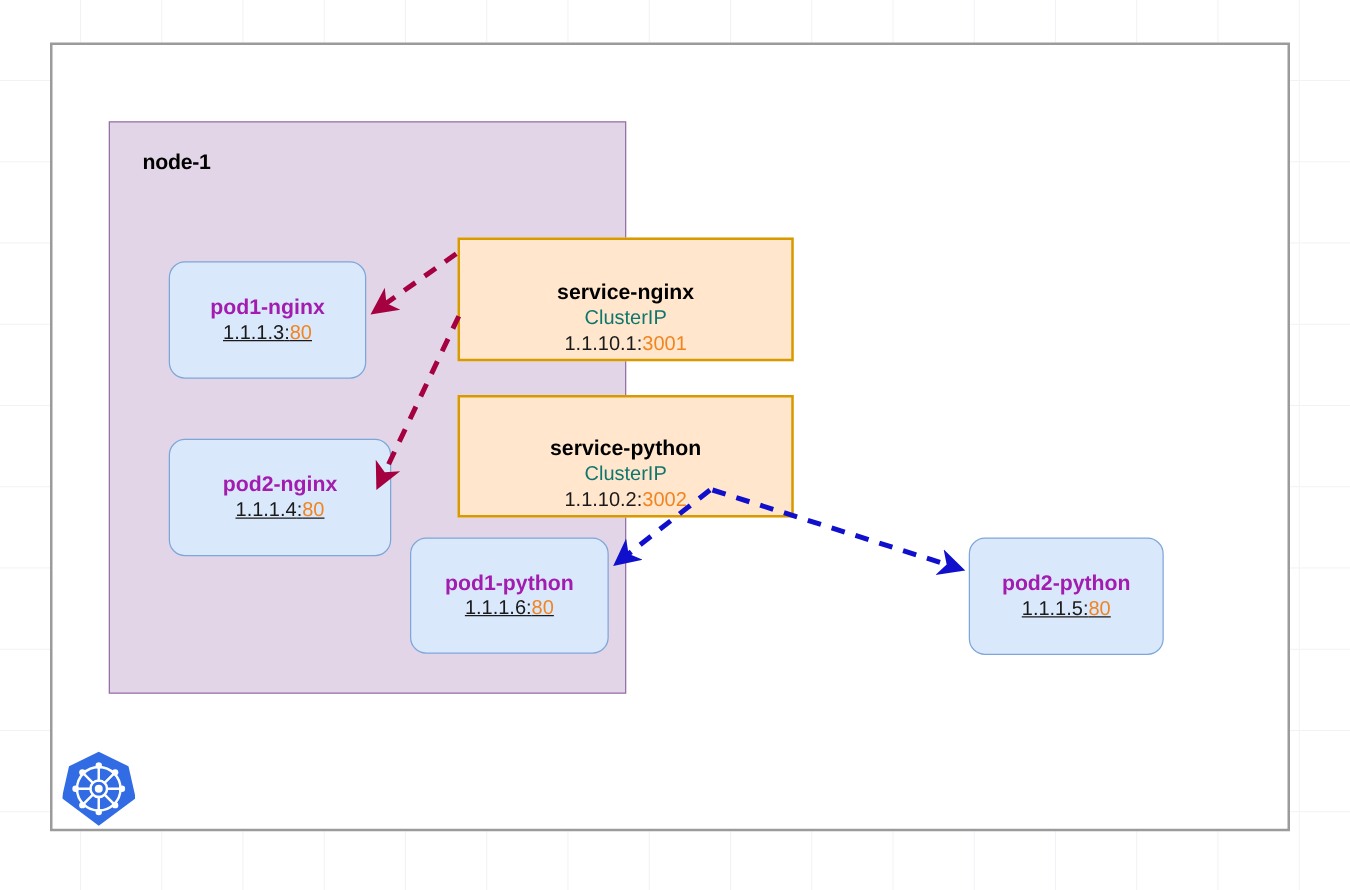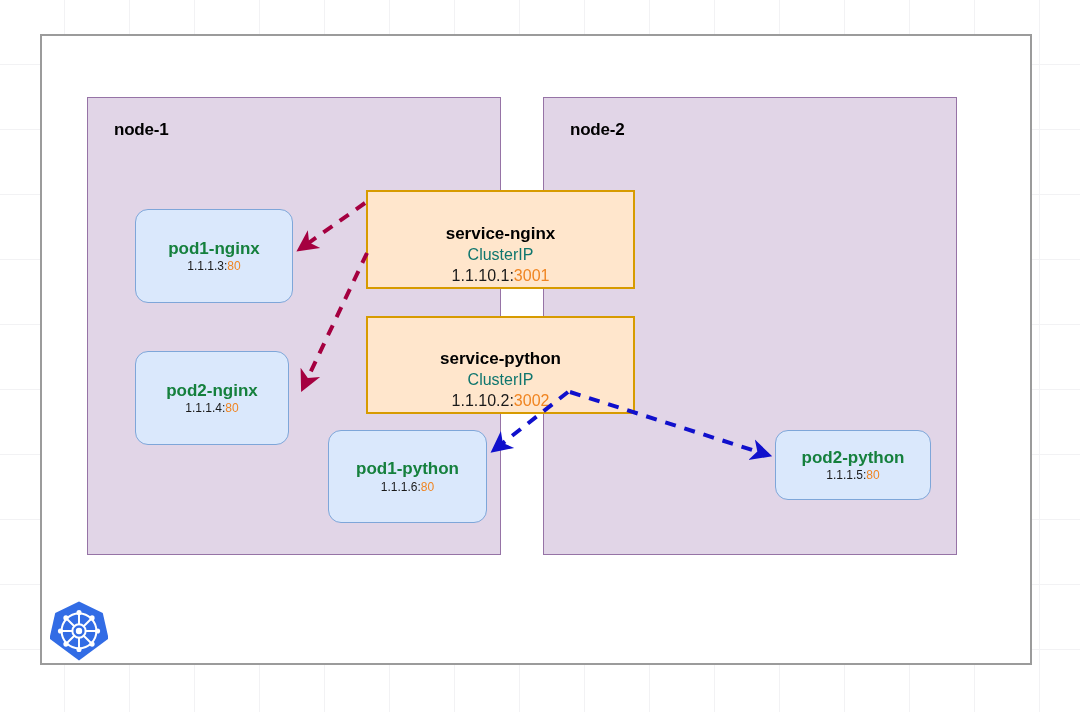--- a/index.html
+++ b/index.html
@@ -64,36 +64,37 @@
     box-sizing: border-box;
     display: flex;
     flex-direction: column;
     align-items: center;
     justify-content: center;
     z-index: 6;
   }
   .pod-name {
     font-size: 17px;
     font-weight: bold;
-    color: #15803d;
+    color: #a21caf;
     line-height: 1.25;
     white-space: nowrap;
   }
   .pod-addr {
-    font-size: 12px;
+    font-size: 16px;
     color: #1a1a1a;
     line-height: 1.25;
     white-space: nowrap;
+    text-decoration: underline;
   }
   .port { color: #f08522; }
 
   #pod1-nginx  { left: 135px; top: 209px; width: 158px; height: 94px; }
-  #pod2-nginx  { left: 135px; top: 351px; width: 154px; height: 94px; }
+  #pod2-nginx  { left: 135px; top: 351px; width: 178px; height: 94px; }
   #pod1-python { left: 328px; top: 430px; width: 159px; height: 93px; }
-  #pod2-python { left: 775px; top: 430px; width: 156px; height: 70px; }
+  #pod2-python { left: 775px; top: 430px; width: 156px; height: 94px; }
 
   
   .service-box {
     position: absolute;
     background: #ffe6cc;
     border: 2px solid #d79b00;
     box-sizing: border-box;
     display: flex;
     flex-direction: column;
     align-items: center;
@@ -146,23 +147,20 @@
 <body>
 
 <div id="canvas">
 
   <div class="cluster-frame"></div>
 
   <div class="node-box" id="node-1">
     <span class="node-label">node-1</span>
   </div>
 
-  <div class="node-box" id="node-2">
-    <span class="node-label">node-2</span>
-  </div>
 
   <div class="pod-box" id="pod1-nginx">
     <span class="pod-name">pod1-nginx</span>
     <span class="pod-addr"><span>1.1.1.3</span><span>:</span><span class="port">80</span></span>
   </div>
 
   <div class="pod-box" id="pod2-nginx">
     <span class="pod-name">pod2-nginx</span>
     <span class="pod-addr"><span>1.1.1.4</span><span>:</span><span class="port">80</span></span>
   </div>

